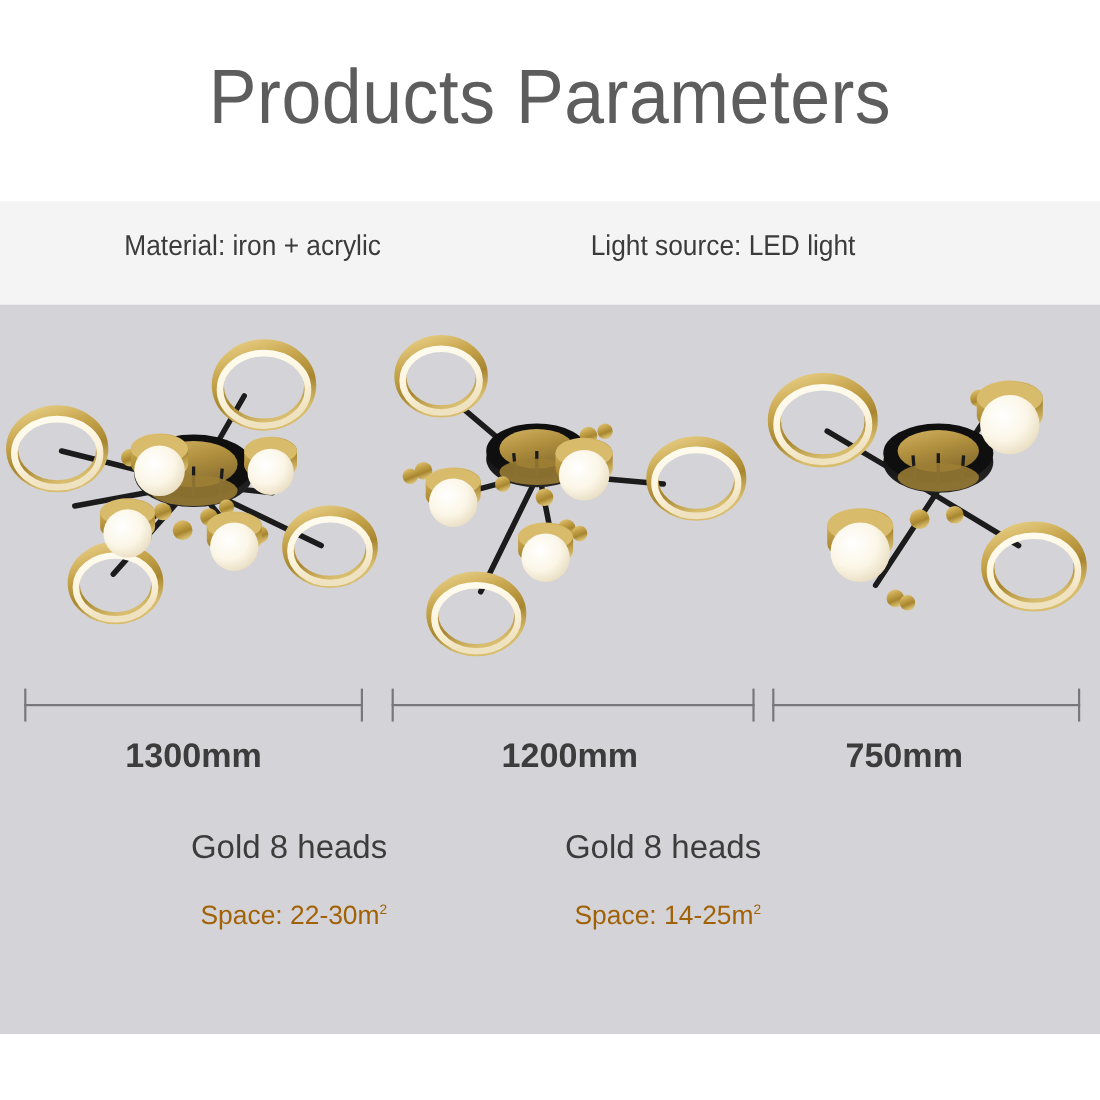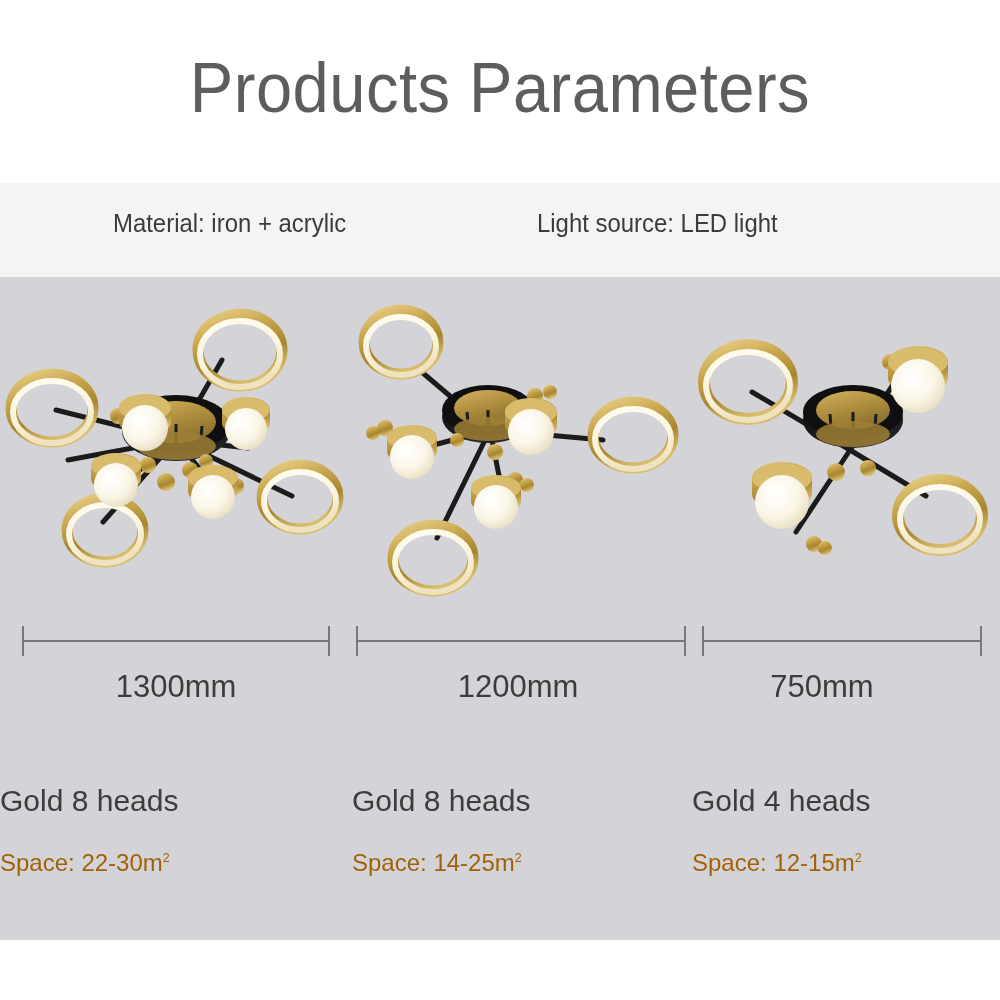--- a/index.html
+++ b/index.html
@@ -106,30 +106,31 @@
   #dim-3 { left: 702px; width: 280px; }
 
   .dim-label {
     position: absolute;
     top: 666px;
     text-align: center;
     font-size: 31px;
     line-height: 42px;
     color: #3c3c3c;
     white-space: nowrap;
+    font-weight: bold;
   }
   #dimlabel-1 { left: 0px;   width: 352px; }
   #dimlabel-2 { left: 348px; width: 340px; }
   #dimlabel-3 { left: 668px; width: 308px; }
 
   
   .caption-col {
     position: absolute;
-    top: 778px;
-    text-align: left;
+    top: 748px;
+    text-align: right;
   }
   #cap-1 { left: 0px;   width: 352px; }
   #cap-2 { left: 352px; width: 340px; }
   #cap-3 { left: 692px; width: 308px; }
 
   .cap-heads {
     font-size: 30px;
     line-height: 46px;
     color: #3c3c3c;
     white-space: nowrap;
@@ -451,18 +452,14 @@
   <div class="dim-label" id="dimlabel-3">750mm</div>
 
   <div class="caption-col" id="cap-1">
     <div class="cap-heads">Gold 8 heads</div>
     <div class="cap-space"><span>Space: 22-30</span><span>m</span><sup>2</sup></div>
   </div>
   <div class="caption-col" id="cap-2">
     <div class="cap-heads">Gold 8 heads</div>
     <div class="cap-space"><span>Space: 14-25</span><span>m</span><sup>2</sup></div>
   </div>
-  <div class="caption-col" id="cap-3">
-    <div class="cap-heads">Gold 4 heads</div>
-    <div class="cap-space"><span>Space: 12-15</span><span>m</span><sup>2</sup></div>
-  </div>
 
 </div>
 
 </body></html>

